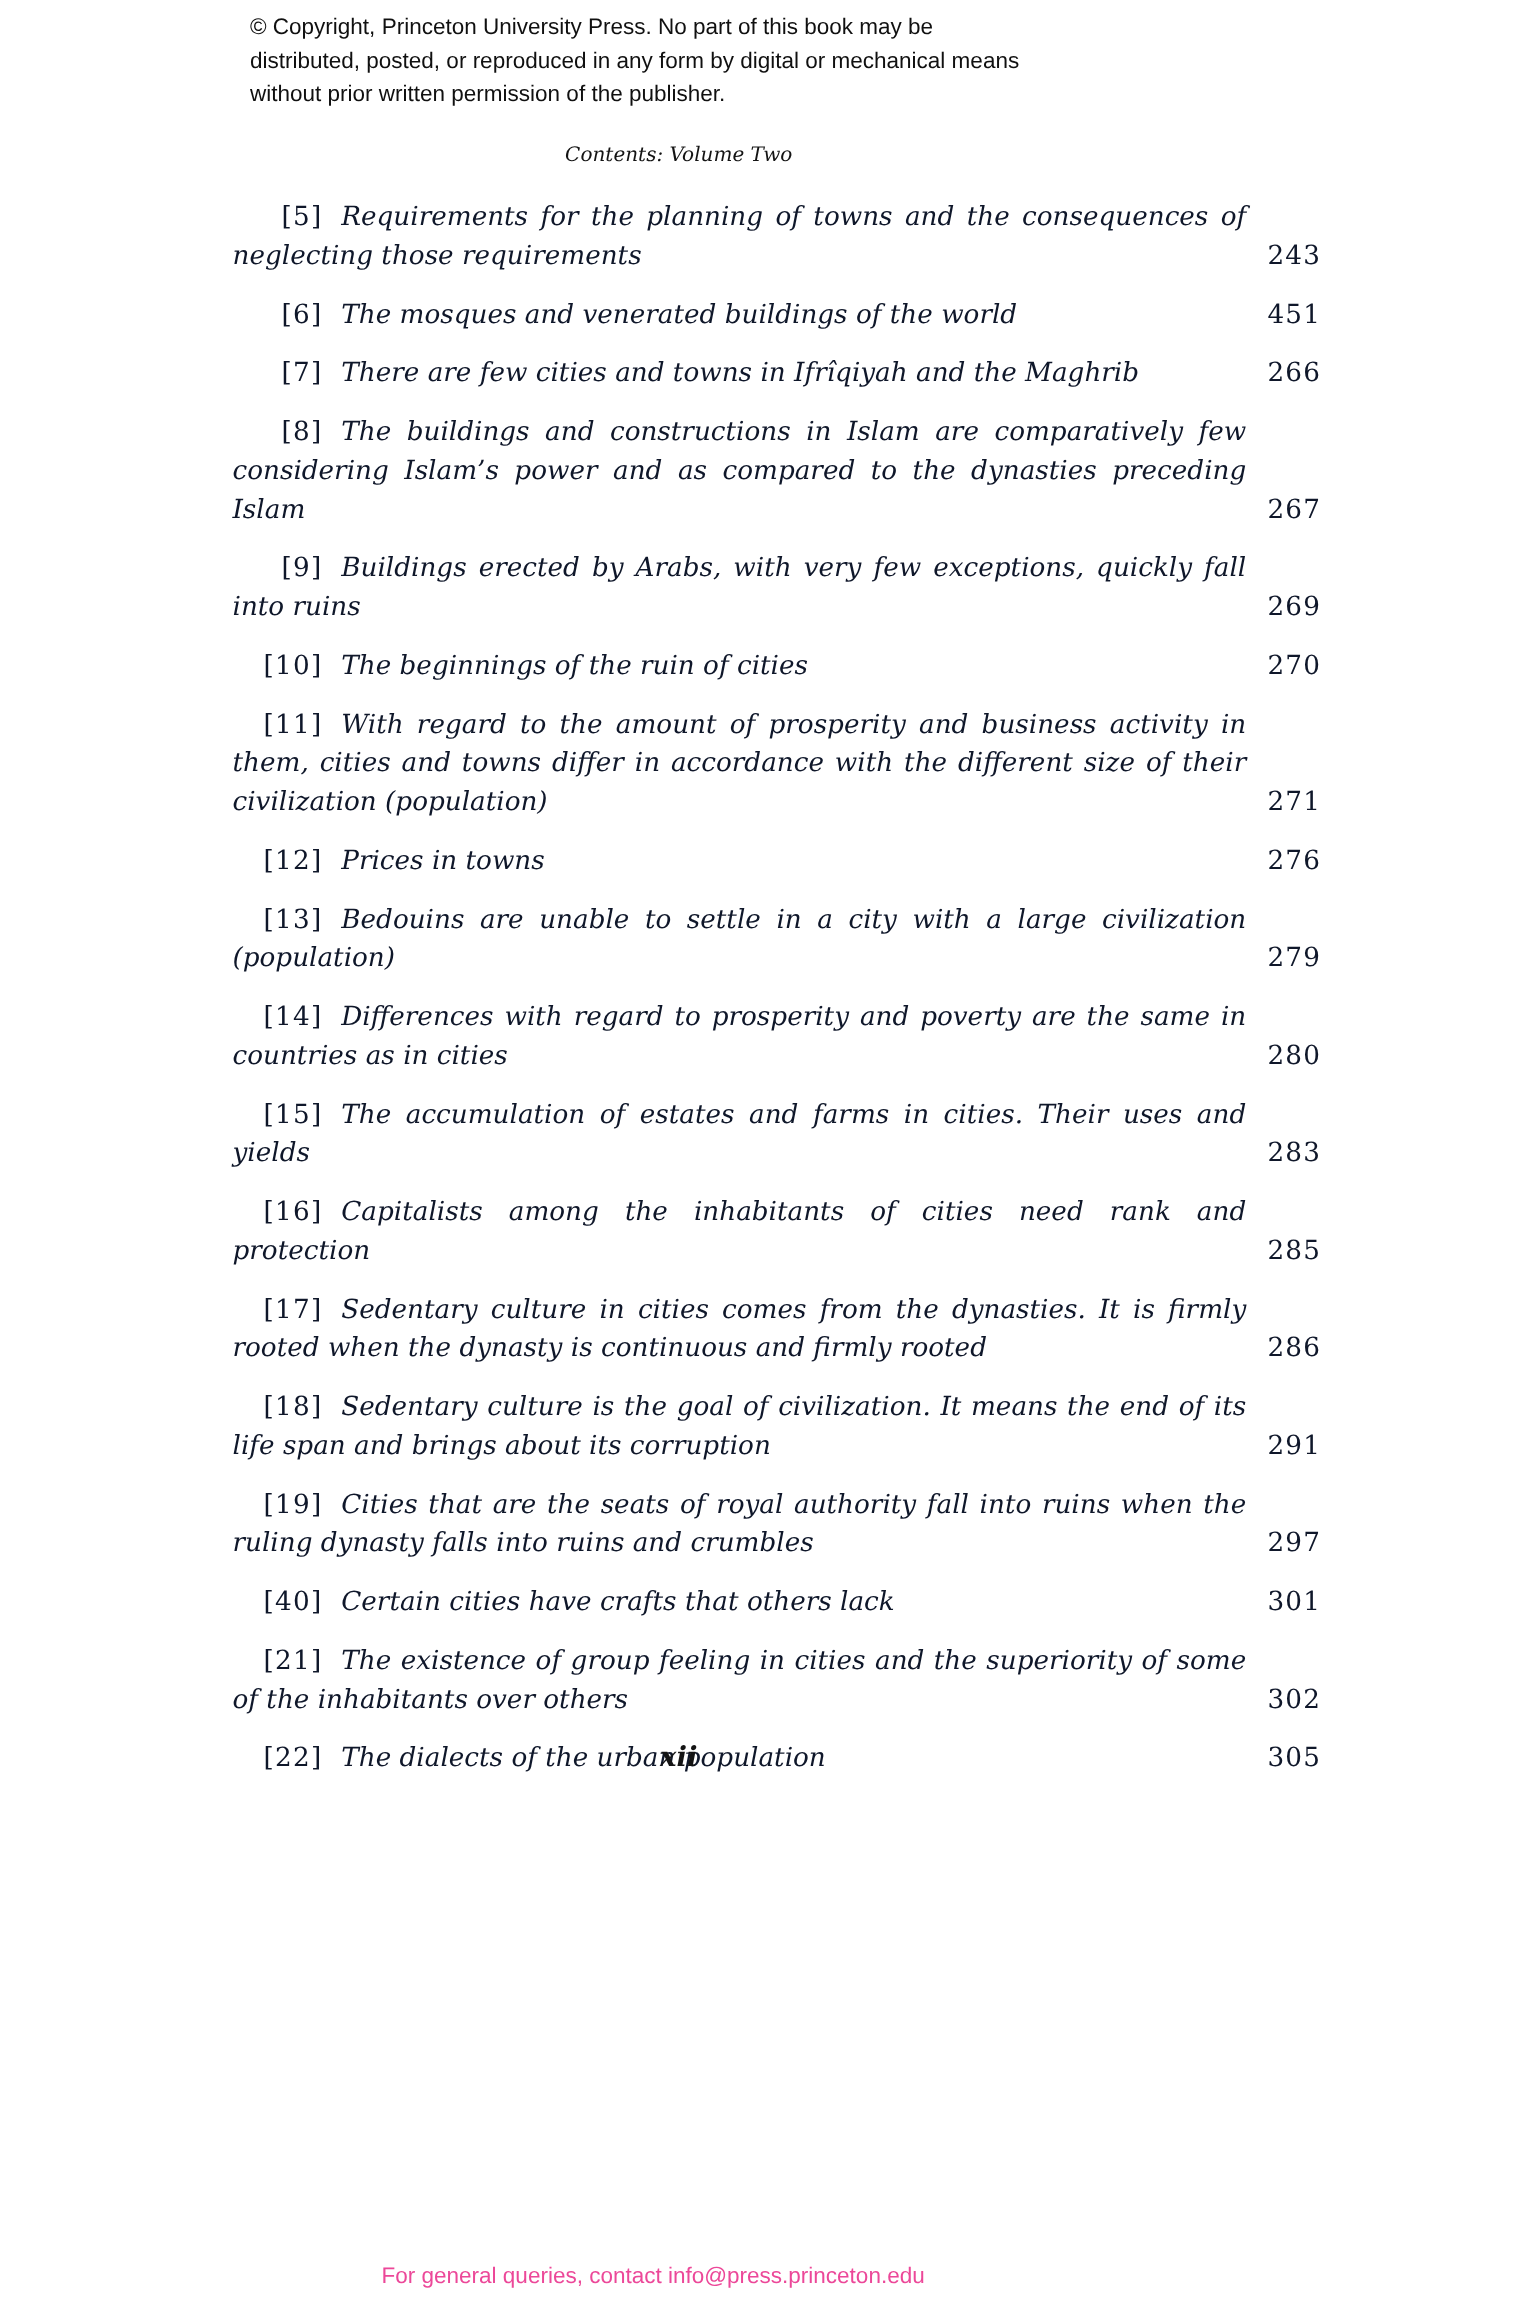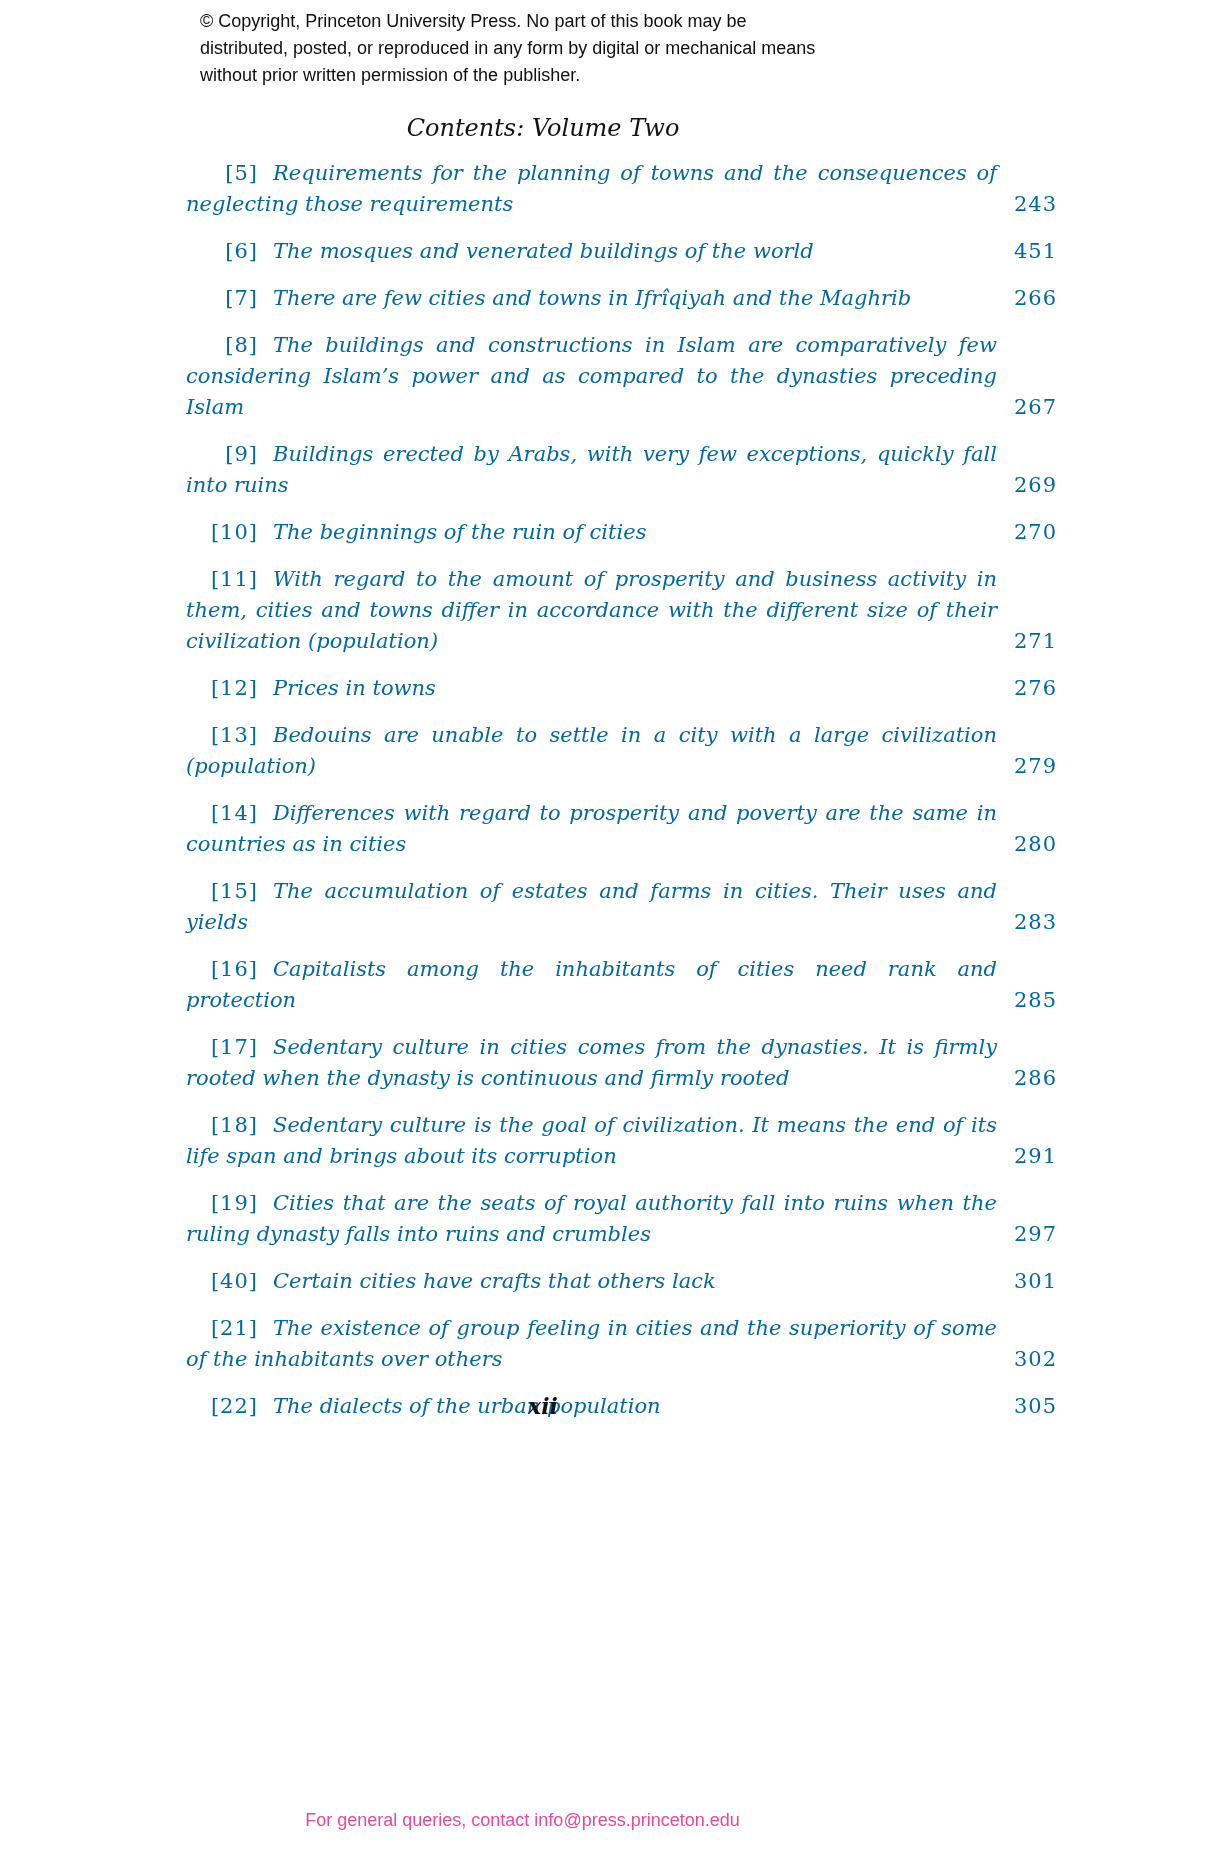--- a/index.html
+++ b/index.html
@@ -25,33 +25,33 @@
     color: #101010;
   }
   .heading {
     position: absolute;
     top: 114px;
     left: 186px;
     width: 714px;
     text-align: center;
     font-family: "DejaVu Serif", serif;
     font-style: italic;
-    font-size: 24px;
+    font-size: 16px;
     color: #141414;
   }
   .toc {
     position: absolute;
     top: 158px;
     left: 186px;
     width: 871px;
     font-family: "DejaVu Serif", serif;
     font-style: italic;
     font-size: 21px;
     line-height: 31px;
-    color: #0369a1;
+    color: #0f172a;
   }
   .entry {
     position: relative;
     box-sizing: border-box;
     width: 100%;
     padding-right: 60px;
     margin-bottom: 16px;
     text-align: justify;
     text-indent: 24px;
   }

